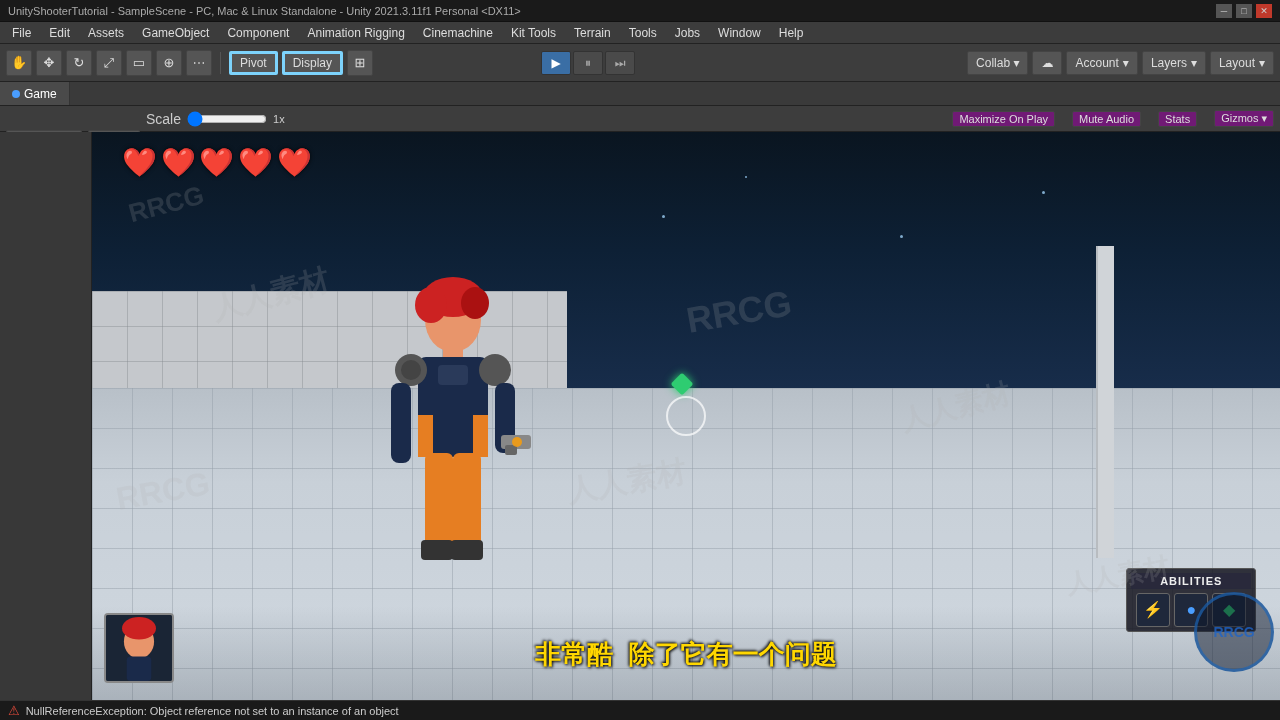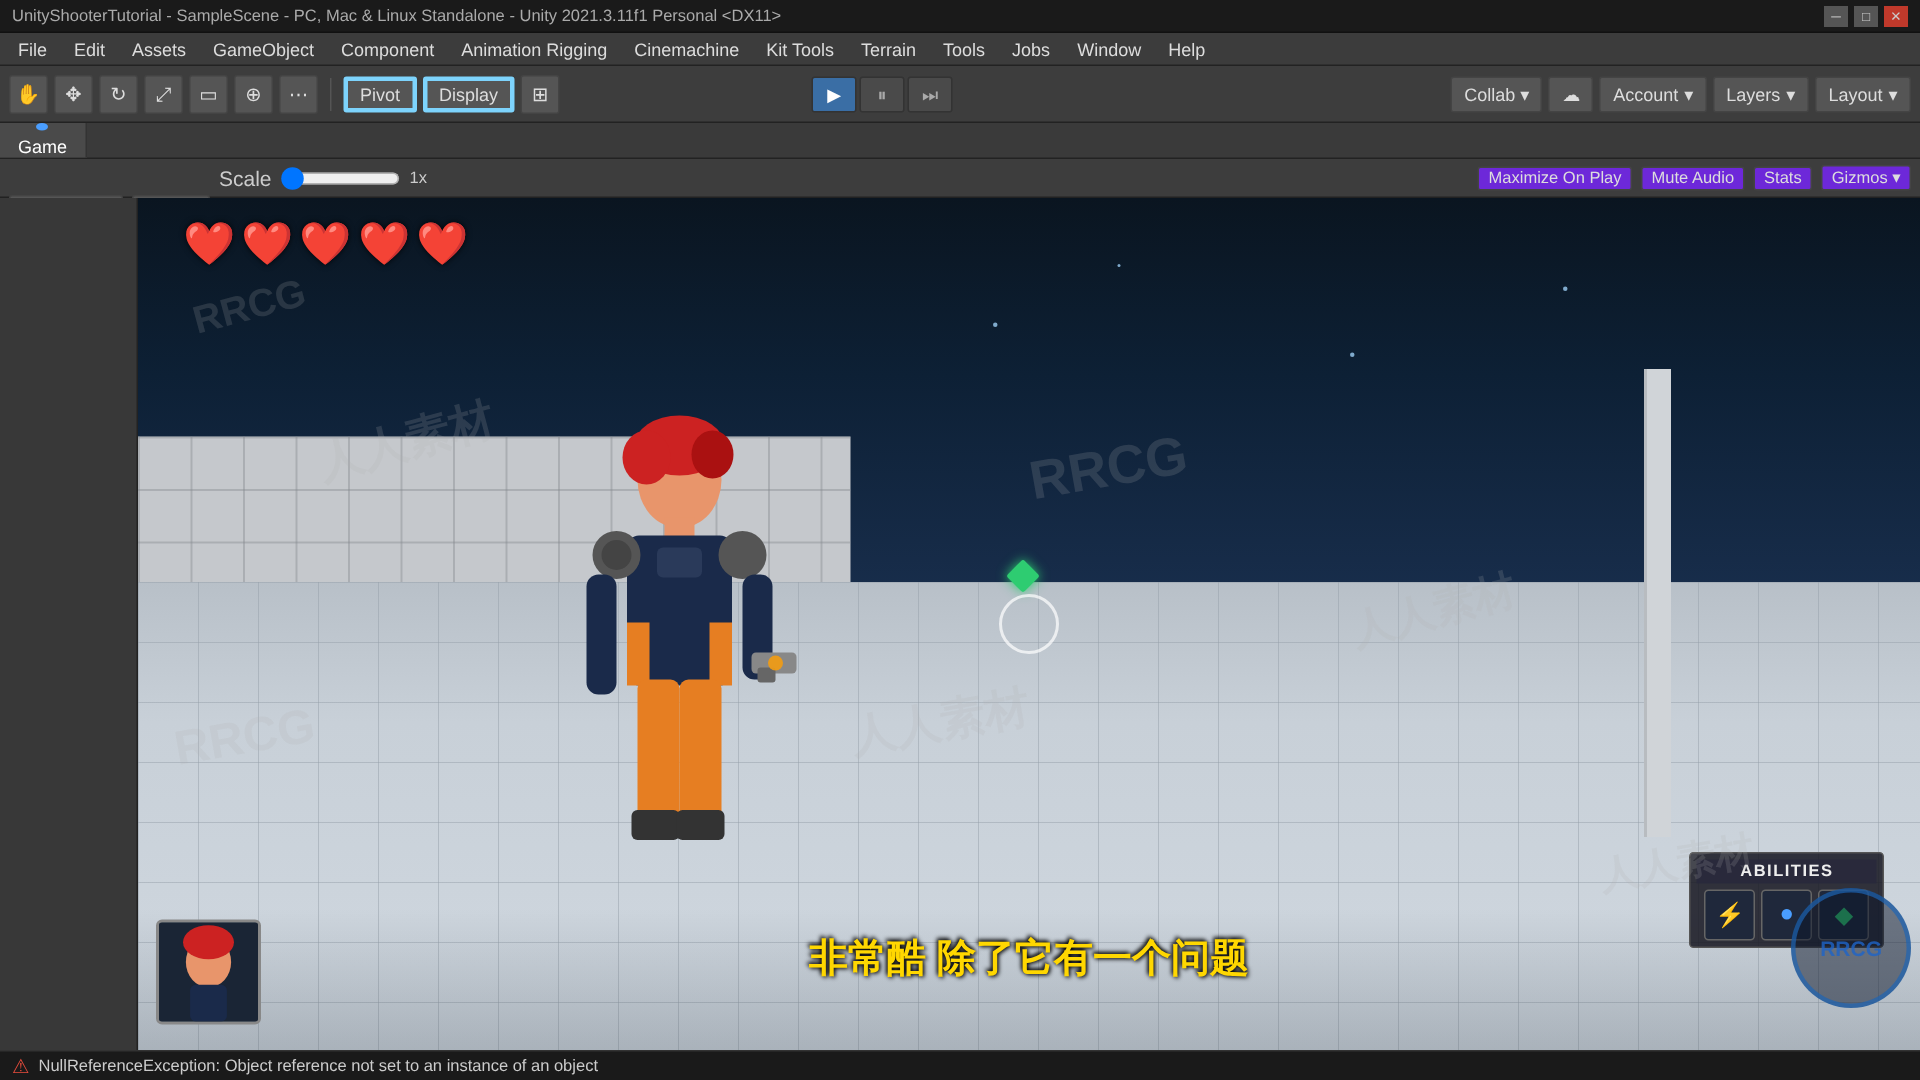--- a/index.html
+++ b/index.html
@@ -168,21 +168,20 @@
       font-size: 12px;
       color: #ccc;
       cursor: pointer;
       border-right: 1px solid #333;
       background: #3a3a3a;
       gap: 4px;
     }
     .tab.active {
       background: #4a4a4a;
       color: #fff;
-      flex-direction: column;
     }
     .tab-dot {
       width: 8px;
       height: 8px;
       border-radius: 50%;
       background: #4a9eff;
       display: inline-block;
     }
 
     
@@ -208,26 +207,27 @@
       margin-top: 43px;
     }
     #game-toolbar-right {
       margin-left: auto;
       display: flex;
       align-items: center;
       gap: 6px;
     }
     .gt-btn {
       padding: 1px 6px;
-      background: #6d28d9;
+      background: #701a75;
       border: 1px solid #444;
       border-radius: 2px;
       color: #ddd;
       font-size: 11px;
       cursor: pointer;
+      margin-left: 11px;
     }
 
     
     #game-viewport {
       position: relative;
       width: 1188px;
       height: 555px;
       margin-left: 92px;
       overflow: hidden;
       background: #1a2a3a;
@@ -410,22 +410,22 @@
       left: 50%;
       transform: translateX(-50%);
       text-align: center;
       width: 80%;
     }
     #subtitle-cn {
       font-size: 26px;
       color: #ffd700;
       font-weight: bold;
       text-shadow: 1px 1px 3px #000, -1px -1px 3px #000;
-      margin-bottom: 16px;
-      font-family: Liberation Sans, sans-serif;
+      margin-bottom: 0;
+      font-family: Liberation Mono, monospace;
     }
     #subtitle-en {
       font-size: 18px;
       color: #ffffff;
       text-shadow: 1px 1px 3px #000, -1px -1px 3px #000;
       font-weight: 500;
     }
 
     
     #error-bar {

